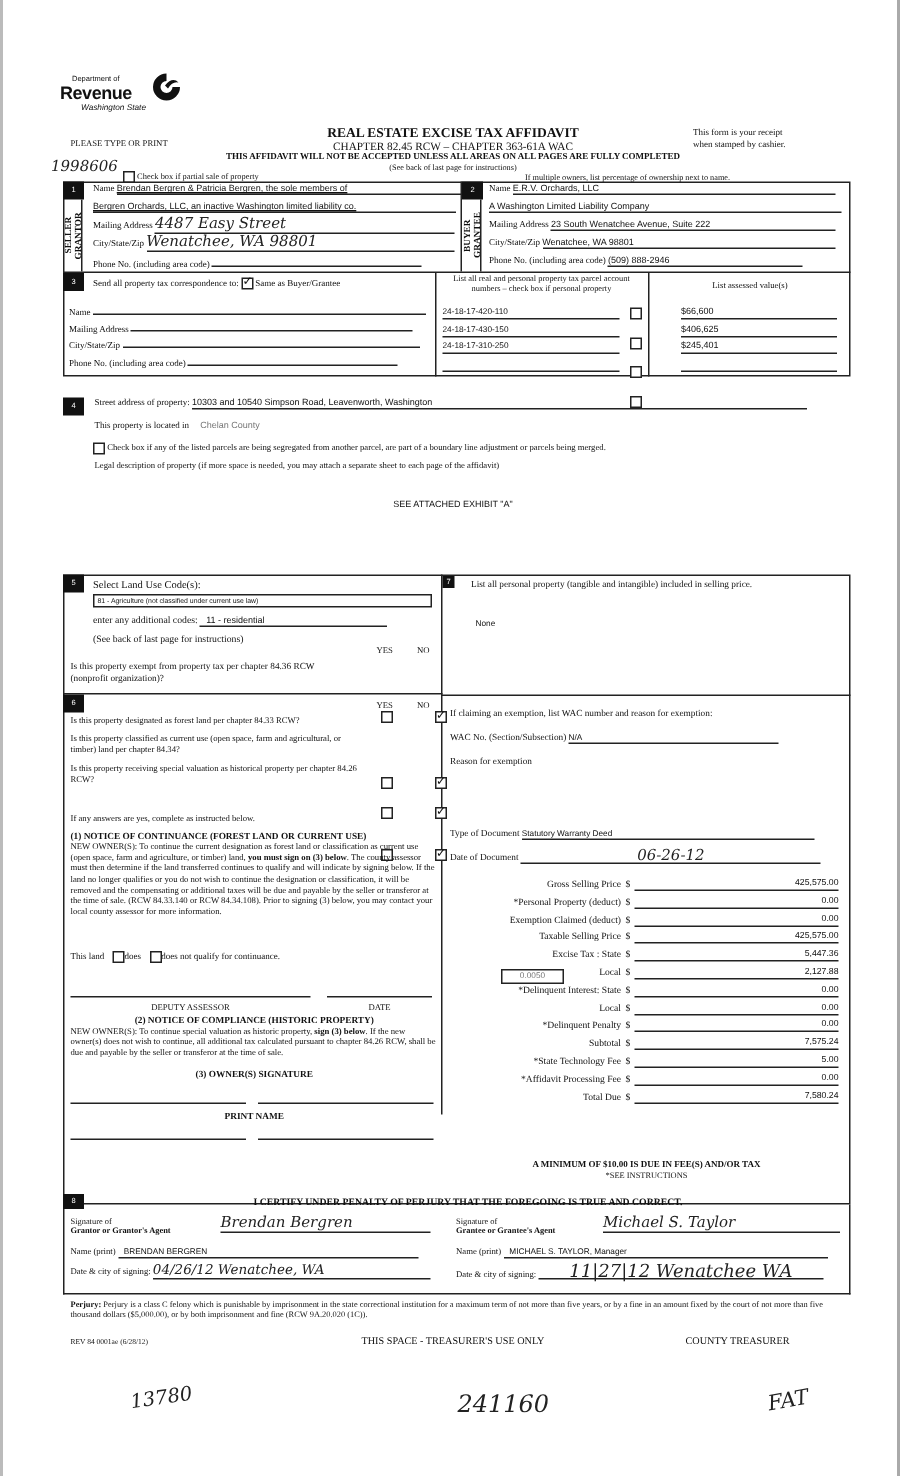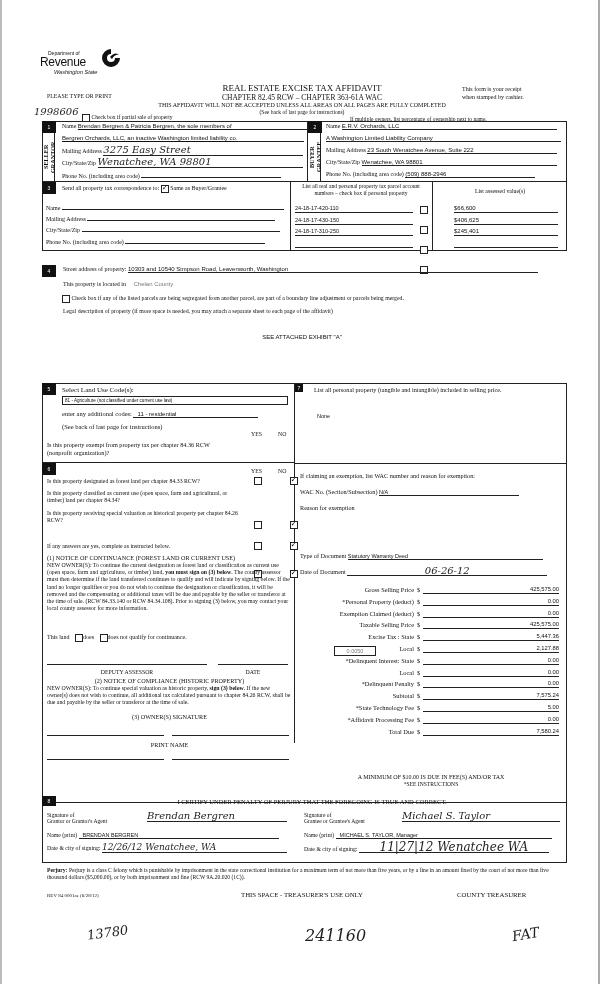--- a/index.html
+++ b/index.html
@@ -10,21 +10,21 @@
   .sans{font-family:"Liberation Sans",sans-serif}
   .hand{font-family:"DejaVu Serif",serif;font-style:italic;color:#222}
   .badge{background:#111;color:#fff;font-size:5px;display:flex;align-items:center;justify-content:center;font-family:"Liberation Sans",sans-serif}
   .ul{border-bottom:0.8px solid #222}
   .cb{display:inline-block;width:8px;height:8px;border:1px solid #222;background:#fff;position:relative;vertical-align:middle}
   .cb.checked::after{content:"✓";position:absolute;left:0;top:-3px;font-size:8px;line-height:10px;color:#111}
   .box{border:1px solid #222}
   .vtext{writing-mode:vertical-rl;transform:rotate(180deg);text-align:center;font-size:6.2px;line-height:7px;font-weight:bold}
   .row{position:absolute;white-space:nowrap}
   .center{text-align:center}
-  .b{font-weight:normal}
+  .b{font-weight:bold}
 </style>
 </head>
 <body>
 
 <div class="page">
 
   
   <div class="abs" style="left:38px;top:50px;width:80px;height:30px">
     <div class="abs sans" style="left:8px;top:0;font-size:5px">Department of</div>
     <div class="abs sans b" style="left:0;top:5px;font-size:12px;letter-spacing:-0.3px">Revenue</div>
@@ -60,21 +60,21 @@
   <div class="abs" style="left:41px;top:133px;width:12px;height:48px;border-right:1px solid #222;display:flex;justify-content:center">
     <div class="vtext"><span>SELLER</span><br><span>GRANTOR</span></div>
   </div>
   <div class="row" style="left:60px;top:123px;font-size:6px">
     <span>Name</span>
     <span class="sans ul" style="display:inline-block;width:238px;font-size:6px;text-decoration:underline">Brendan Bergren &amp; Patricia Bergren, the sole members of</span>
   </div>
   <div class="row sans ul" style="left:60px;top:135px;width:242px;font-size:6px;text-decoration:underline">Bergren Orchards, LLC, an inactive Washington limited liability co.</div>
   <div class="row" style="left:60px;top:145px;font-size:6px">
     <span>Mailing Address</span>
-    <span class="hand ul" style="display:inline-block;width:200px;font-size:10px;line-height:10px">3275 Easy Street</span>
+    <span class="hand ul" style="display:inline-block;width:200px;font-size:10px;line-height:10px">4487 Easy Street</span>
   </div>
   <div class="row" style="left:60px;top:157px;font-size:6px">
     <span>City/State/Zip</span>
     <span class="hand ul" style="display:inline-block;width:205px;font-size:10px;line-height:10px">Wenatchee, WA 98801</span>
   </div>
   <div class="row" style="left:60px;top:171px;font-size:6px">
     <span>Phone No. (including area code)</span>
     <span class="ul" style="display:inline-block;width:140px;height:7px"></span>
   </div>
 
@@ -320,21 +320,21 @@
     <div>Signature of</div>
     <div class="b">Grantor or Grantor's Agent</div>
   </div>
   <div class="abs hand ul" style="left:145px;top:810px;width:140px;font-size:10px">Brendan Bergren</div>
   <div class="row" style="left:45px;top:832px;font-size:5.8px">
     <span>Name (print)</span>
     <span class="sans ul" style="display:inline-block;width:200px;font-size:5.5px;padding-left:4px">BRENDAN BERGREN</span>
   </div>
   <div class="row" style="left:45px;top:843px;font-size:5.8px">
     <span>Date &amp; city of signing:</span>
-    <span class="hand ul" style="display:inline-block;width:185px;font-size:9px;line-height:9px">12/26/12  Wenatchee, WA</span>
+    <span class="hand ul" style="display:inline-block;width:185px;font-size:9px;line-height:9px">04/26/12  Wenatchee, WA</span>
   </div>
 
   <div class="abs" style="left:302px;top:812px;font-size:5.6px;line-height:6px">
     <div>Signature of</div>
     <div class="b">Grantee or Grantee's Agent</div>
   </div>
   <div class="abs hand ul" style="left:400px;top:810px;width:158px;font-size:10px">Michael S. Taylor</div>
   <div class="row" style="left:302px;top:832px;font-size:5.8px">
     <span>Name (print)</span>
     <span class="sans ul" style="display:inline-block;width:216px;font-size:5.5px;padding-left:4px">MICHAEL S. TAYLOR, Manager</span>

